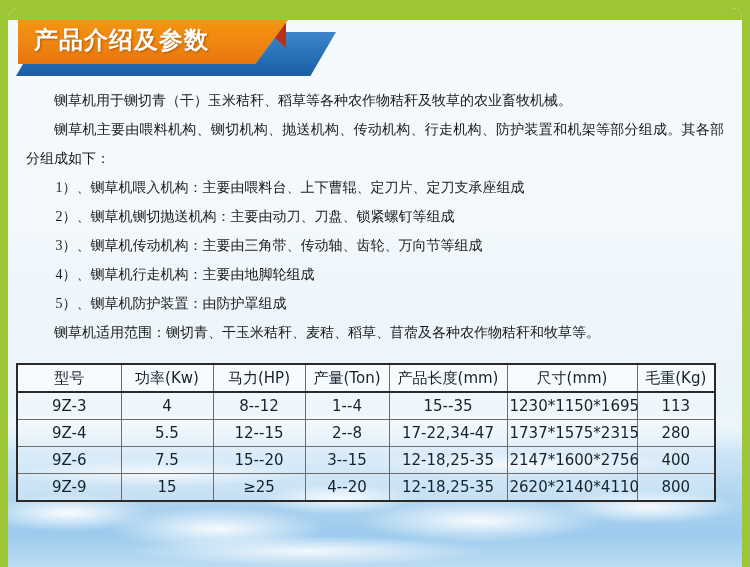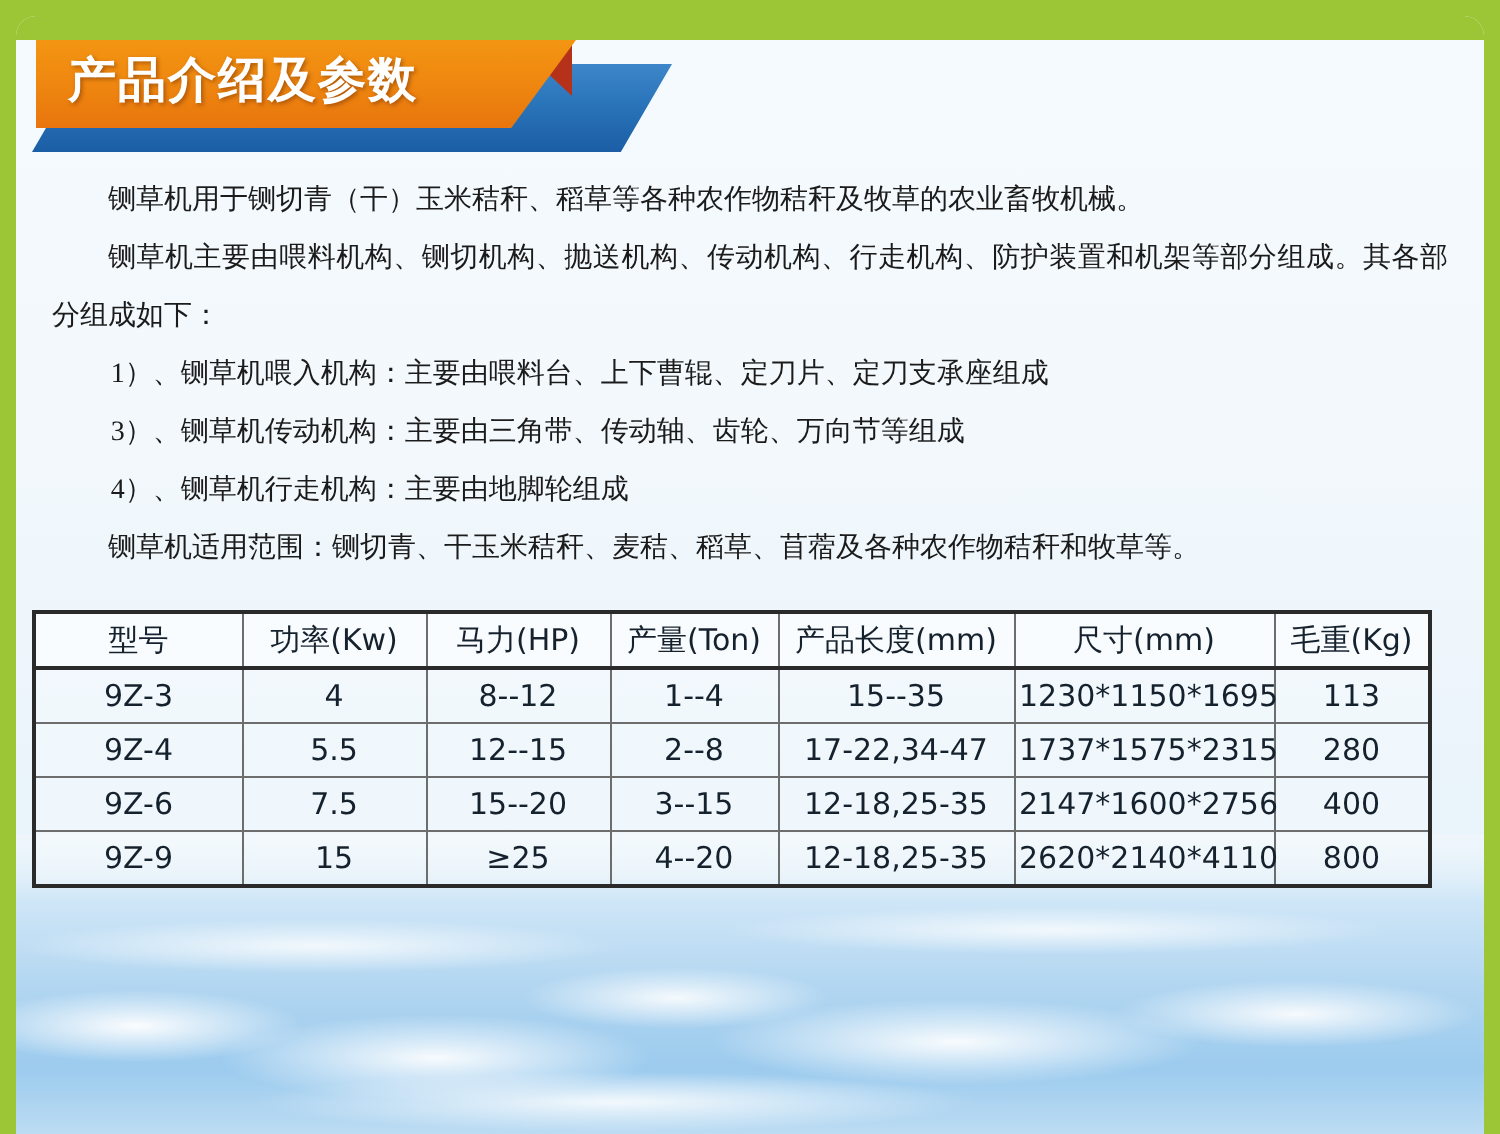--- a/index.html
+++ b/index.html
@@ -203,22 +203,24 @@
           <div class="banner-title">产品介绍及参数</div>
         </div>
 
         <div class="body-text">
 
           <p class="para">铡草机用于铡切青（干）玉米秸秆、稻草等各种农作物秸秆及牧草的农业畜牧机械。</p>
 
           <p class="para">铡草机主要由喂料机构、铡切机构、抛送机构、传动机构、行走机构、防护装置和机架等部分组成。其各部分组成如下：</p>
 
           <p class="list-line">1）、铡草机喂入机构：主要由喂料台、上下曹辊、定刀片、定刀支承座组成</p>
+          <p class="list-line">2）、铡草机铡切抛送机构：主要由动刀、刀盘、锁紧螺钉等组成</p>
           <p class="list-line">3）、铡草机传动机构：主要由三角带、传动轴、齿轮、万向节等组成</p>
           <p class="list-line">4）、铡草机行走机构：主要由地脚轮组成</p>
+          <p class="list-line">5）、铡草机防护装置：由防护罩组成</p>
 
           <p class="para">铡草机适用范围：铡切青、干玉米秸秆、麦秸、稻草、苜蓿及各种农作物秸秆和牧草等。</p>
         </div>
 
         <div class="table-wrap">
           <table class="spec">
             <colgroup>
               <col class="c0">
                 <col class="c1">
                 <col class="c2">

